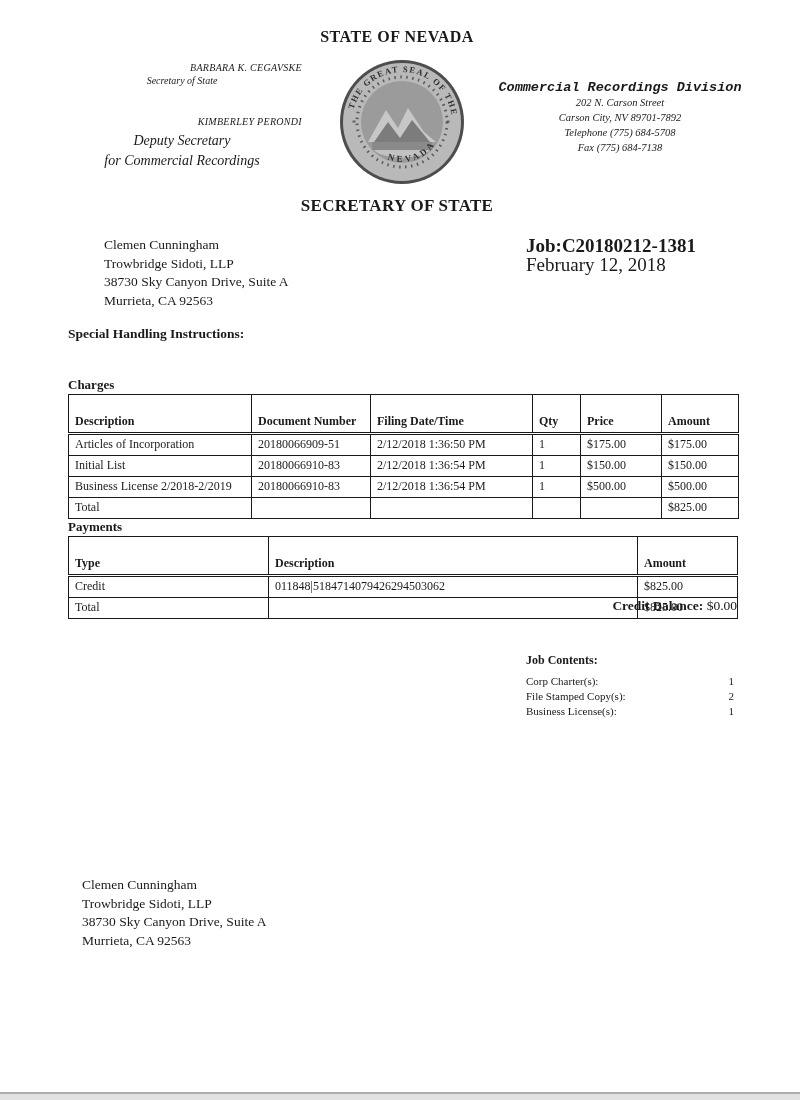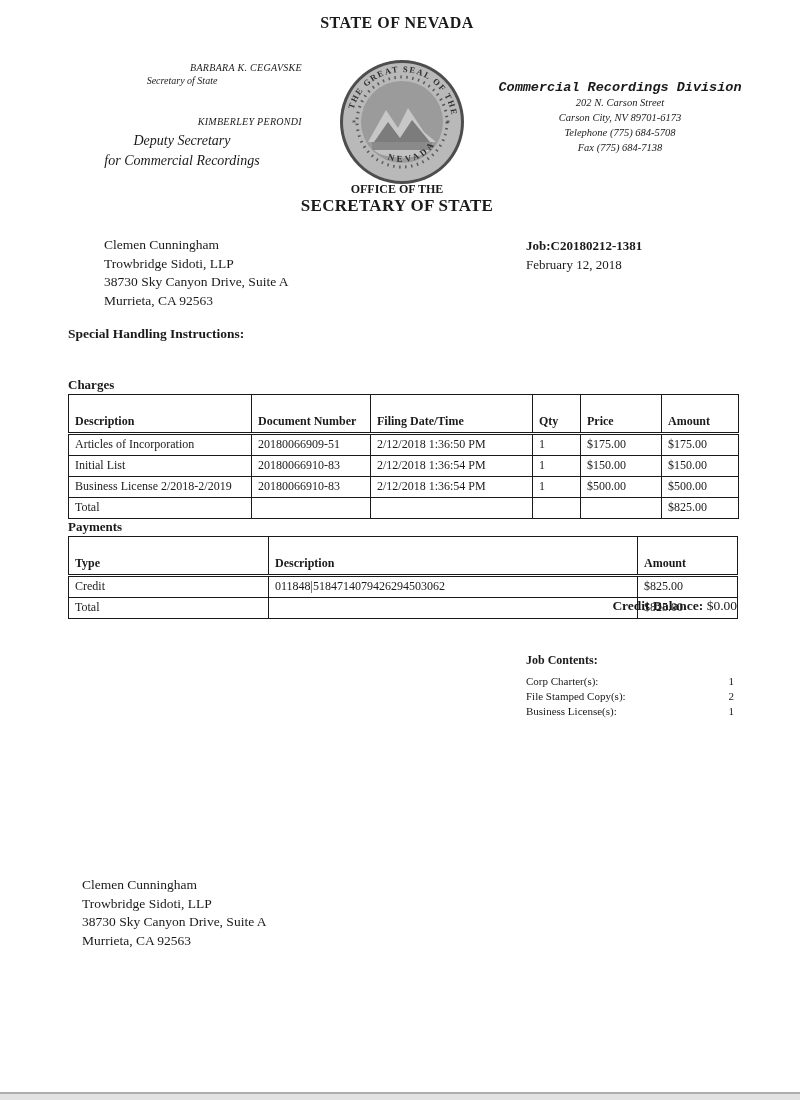--- a/index.html
+++ b/index.html
@@ -9,21 +9,21 @@
     height: 1100px;
     background: #ffffff;
     font-family: "Liberation Serif", serif;
     color: #1a1a1a;
     overflow: hidden;
   }
   .abs { position: absolute; }
 
   
   .state-title {
-    top: 14px; left: 0; width: 794px;
+    top: 28px; left: 0; width: 794px;
     text-align: center;
     font-size: 16px; font-weight: bold; letter-spacing: 0.5px;
   }
   .officials {
     top: 62px; left: 62px; width: 240px;
     text-align: center;
   }
   .official-name { font-size: 10px; font-weight: normal; font-style: italic; letter-spacing: 0.3px; text-align: right; }
   .official-title { font-size: 10px; font-style: italic; margin-top: 2px; }
   .official-group2 { margin-top: 30px; }
@@ -37,21 +37,21 @@
   }
   .division-name { font-size: 13.5px; font-weight: bold; font-style: italic; font-family: Liberation Mono, monospace; }
   .division-line { font-size: 10.5px; font-style: italic; line-height: 15px; }
   .division-line:first-of-type { margin-top: 3px; }
 
   .office-of { top: 182px; left: 0; width: 794px; text-align: center; font-size: 12px; font-weight: bold; }
   .sos-title { top: 196px; left: 0; width: 794px; text-align: center; font-size: 17px; font-weight: bold; letter-spacing: 0.3px; }
 
   
   .recipient { top: 236px; left: 104px; font-size: 13.5px; line-height: 18.5px; }
-  .job-block { top: 236px; left: 526px; font-size: 13px; line-height: 19px; }
+  .job-block { top: 236px; left: 526px; font-size: 19px; line-height: 19px; }
   .job-number { font-weight: bold; }
 
   .special-handling { top: 326px; left: 68px; font-size: 13.5px; font-weight: bold; }
 
   
   .section-heading { font-size: 13px; font-weight: bold; }
   .charges-heading { top: 377px; left: 68px; }
   .payments-heading { top: 519px; left: 68px; }
 
   table.grid {
@@ -138,26 +138,25 @@
         <textPath href="#arcBottom" startOffset="38%">NEVADA</textPath>
       </text>
       <text x="14" y="68" font-size="8" fill="#3a3a3a">*</text>
       <text x="108" y="68" font-size="8" fill="#3a3a3a">*</text>
     </svg>
   </div>
 
   <div class="abs division">
     <div class="division-name">Commercial Recordings Division</div>
     <div class="division-line">202 N. Carson Street</div>
-    <div class="division-line">Carson City, NV 89701-6173</div>
+    <div class="division-line">Carson City, NV 89701-7892</div>
     <div class="division-line">Telephone (775) 684-5708</div>
     <div class="division-line">Fax (775) 684-7138</div>
   </div>
 
-  <div class="abs office-of">OFFICE OF THE</div>
   <div class="abs sos-title">SECRETARY OF STATE</div>
 
   <div class="abs recipient">
     <div>Clemen Cunningham</div>
     <div>Trowbridge Sidoti, LLP</div>
     <div>38730 Sky Canyon Drive, Suite A</div>
     <div>Murrieta, CA 92563</div>
   </div>
 
   <div class="abs job-block">

